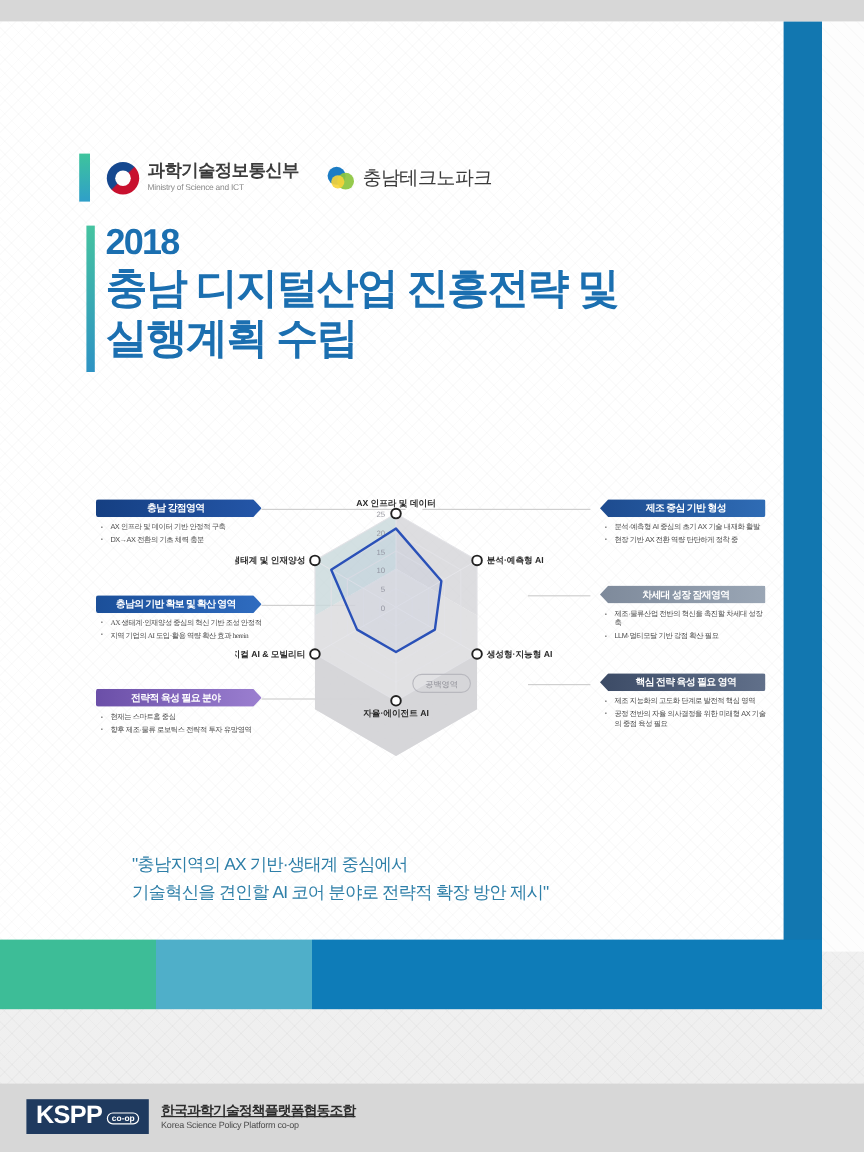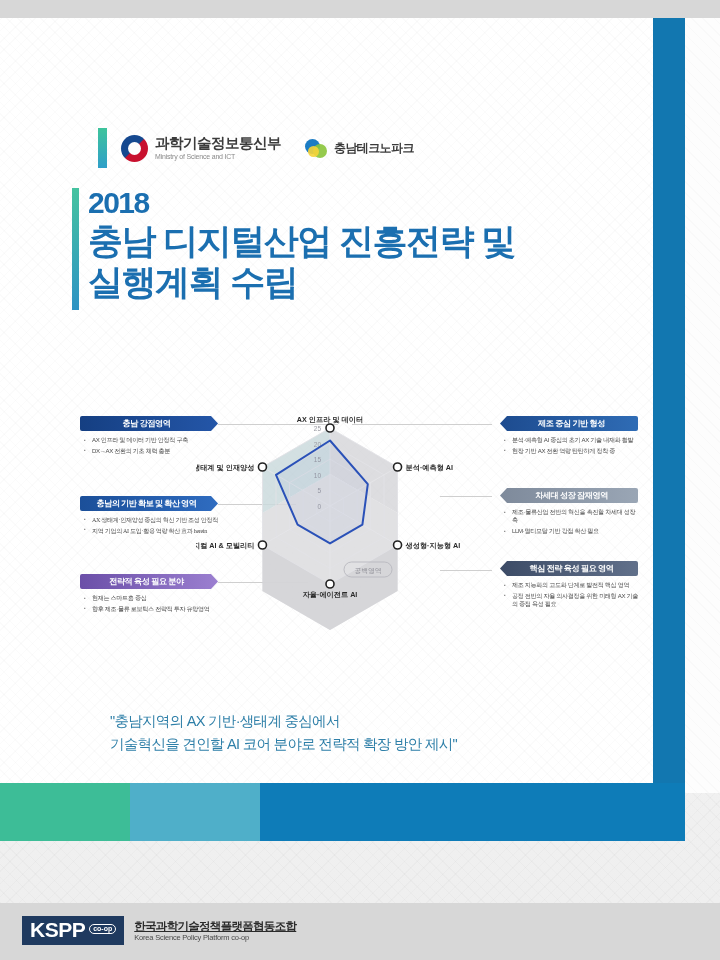--- a/index.html
+++ b/index.html
@@ -53,21 +53,20 @@
       #fdfdfd;
   }
 
   
   .logo-row {
     position: absolute;
     left: 66px; top: 110px;
     display: flex;
     align-items: center;
     gap: 14px;
-    margin-left: 32px;
   }
   .accent-bar-small {
     width: 9px; height: 40px;
     background: linear-gradient(180deg,#3ec49c,#2f9fc9);
   }
   .logo-msit { display: flex; align-items: center; gap: 7px; }
   .taegeuk {
     width: 27px; height: 27px;
     border-radius: 50%;
     background:
@@ -84,21 +83,21 @@
   .msit-en { font-size: 7px; color: #8a8a8a; letter-spacing: -0.2px; margin-top: 2px; }
 
   .logo-ctp { display: flex; align-items: center; gap: 6px; margin-left: 10px; }
   .ctp-mark { width: 23px; height: 23px; position: relative; flex: none; }
   .ctp-mark i {
     position: absolute; border-radius: 50%; display: block;
   }
   .ctp-b { left: 0; top: 2px; width: 15px; height: 15px; background: #1c7cc4; }
   .ctp-g { left: 8px; top: 7px; width: 14px; height: 14px; background: #8cc63e; opacity: .92; }
   .ctp-y { left: 3px; top: 9px; width: 11px; height: 11px; background: #f7d43a; opacity: .9; }
-  .ctp-text { font-size: 12px; font-weight: 700; color: #3a3a3a; letter-spacing: -0.6px; }
+  .ctp-text { font-size: 16px; font-weight: 400; color: #3a3a3a; letter-spacing: -0.6px; }
 
   
   .title-bar {
     position: absolute;
     left: 72px; top: 170px;
     width: 7px; height: 122px;
     background: linear-gradient(180deg,#45c3a0 0%, #2e93c4 100%);
   }
   .title-block {
     position: absolute;
@@ -199,21 +198,21 @@
   
   .footer {
     position: absolute;
     left: 22px; top: 898px;
     display: flex; align-items: center; gap: 10px;
   }
   .kspp-badge {
     background: #1f3a5f;
     color: #fff;
     padding: 4px 8px 5px 8px;
-    display: flex; align-items: center; gap: 4px;
+    display: flex; align-items: flex-end; gap: 4px;
   }
   .kspp-main { font-size: 21px; font-weight: 700; letter-spacing: -0.5px; line-height: 20px; }
   .kspp-coop {
     font-size: 7px; font-weight: 700;
     border: 1px solid #fff; border-radius: 7px;
     padding: 0.5px 3px; margin-bottom: 3px;
   }
   .kspp-names { line-height: 1.25; }
   .kspp-ko { font-size: 11.5px; font-weight: 700; color: #2b2b2b; letter-spacing: -0.7px; text-decoration: underline; }
   .kspp-en { font-size: 7.5px; color: #4b4b4b; letter-spacing: -0.2px; }

